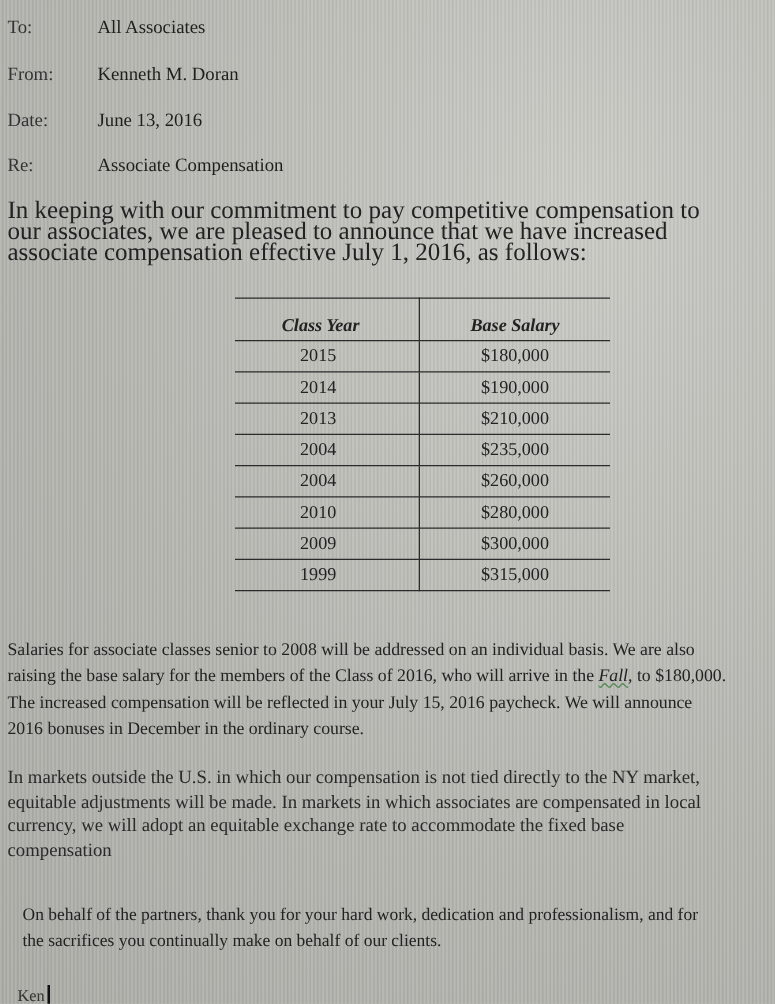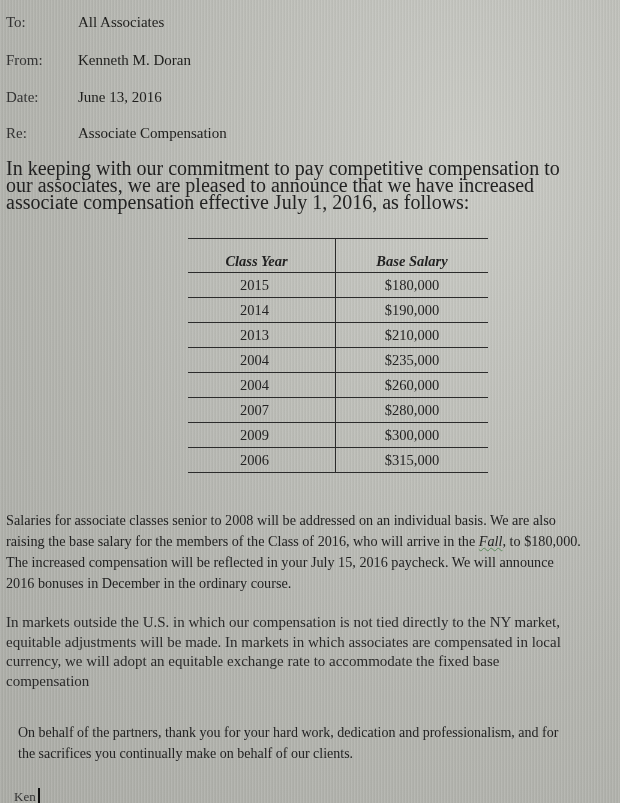--- a/index.html
+++ b/index.html
@@ -98,29 +98,29 @@
       </tr>
       <tr>
         <td class="c-year">2004</td>
         <td>$235,000</td>
       </tr>
       <tr>
         <td class="c-year">2004</td>
         <td>$260,000</td>
       </tr>
       <tr>
-        <td class="c-year">2007</td>
+        <td class="c-year">2010</td>
         <td>$280,000</td>
       </tr>
       <tr>
         <td class="c-year">2009</td>
         <td>$300,000</td>
       </tr>
       <tr>
-        <td class="c-year">2006</td>
+        <td class="c-year">1999</td>
         <td>$315,000</td>
       </tr>
     </tbody>
   </table>
 
   <p class="para" id="p-salaries" style="margin:0"><span>Salaries for associate classes senior to 2008 will be addressed on an individual basis.  We are also raising the base salary for the members of the Class of 2016, who will arrive in the </span><span class="spell">Fall</span><span>, to $180,000.  The increased compensation will be reflected in your July 15, 2016 paycheck.  We will announce 2016 bonuses in December in the ordinary course.</span></p>
 
   <p class="para" id="p-markets" style="margin:0">In markets outside the U.S. in which our compensation is not tied directly to the NY market, equitable adjustments will be made.  In markets in which associates are compensated in local currency, we will adopt an equitable exchange rate to accommodate the fixed base compensation</p>
 
   <p class="para" id="p-thanks" style="margin:12px">On behalf of the partners, thank you for your hard work, dedication and professionalism, and for the sacrifices you continually make on behalf of our clients.</p>

